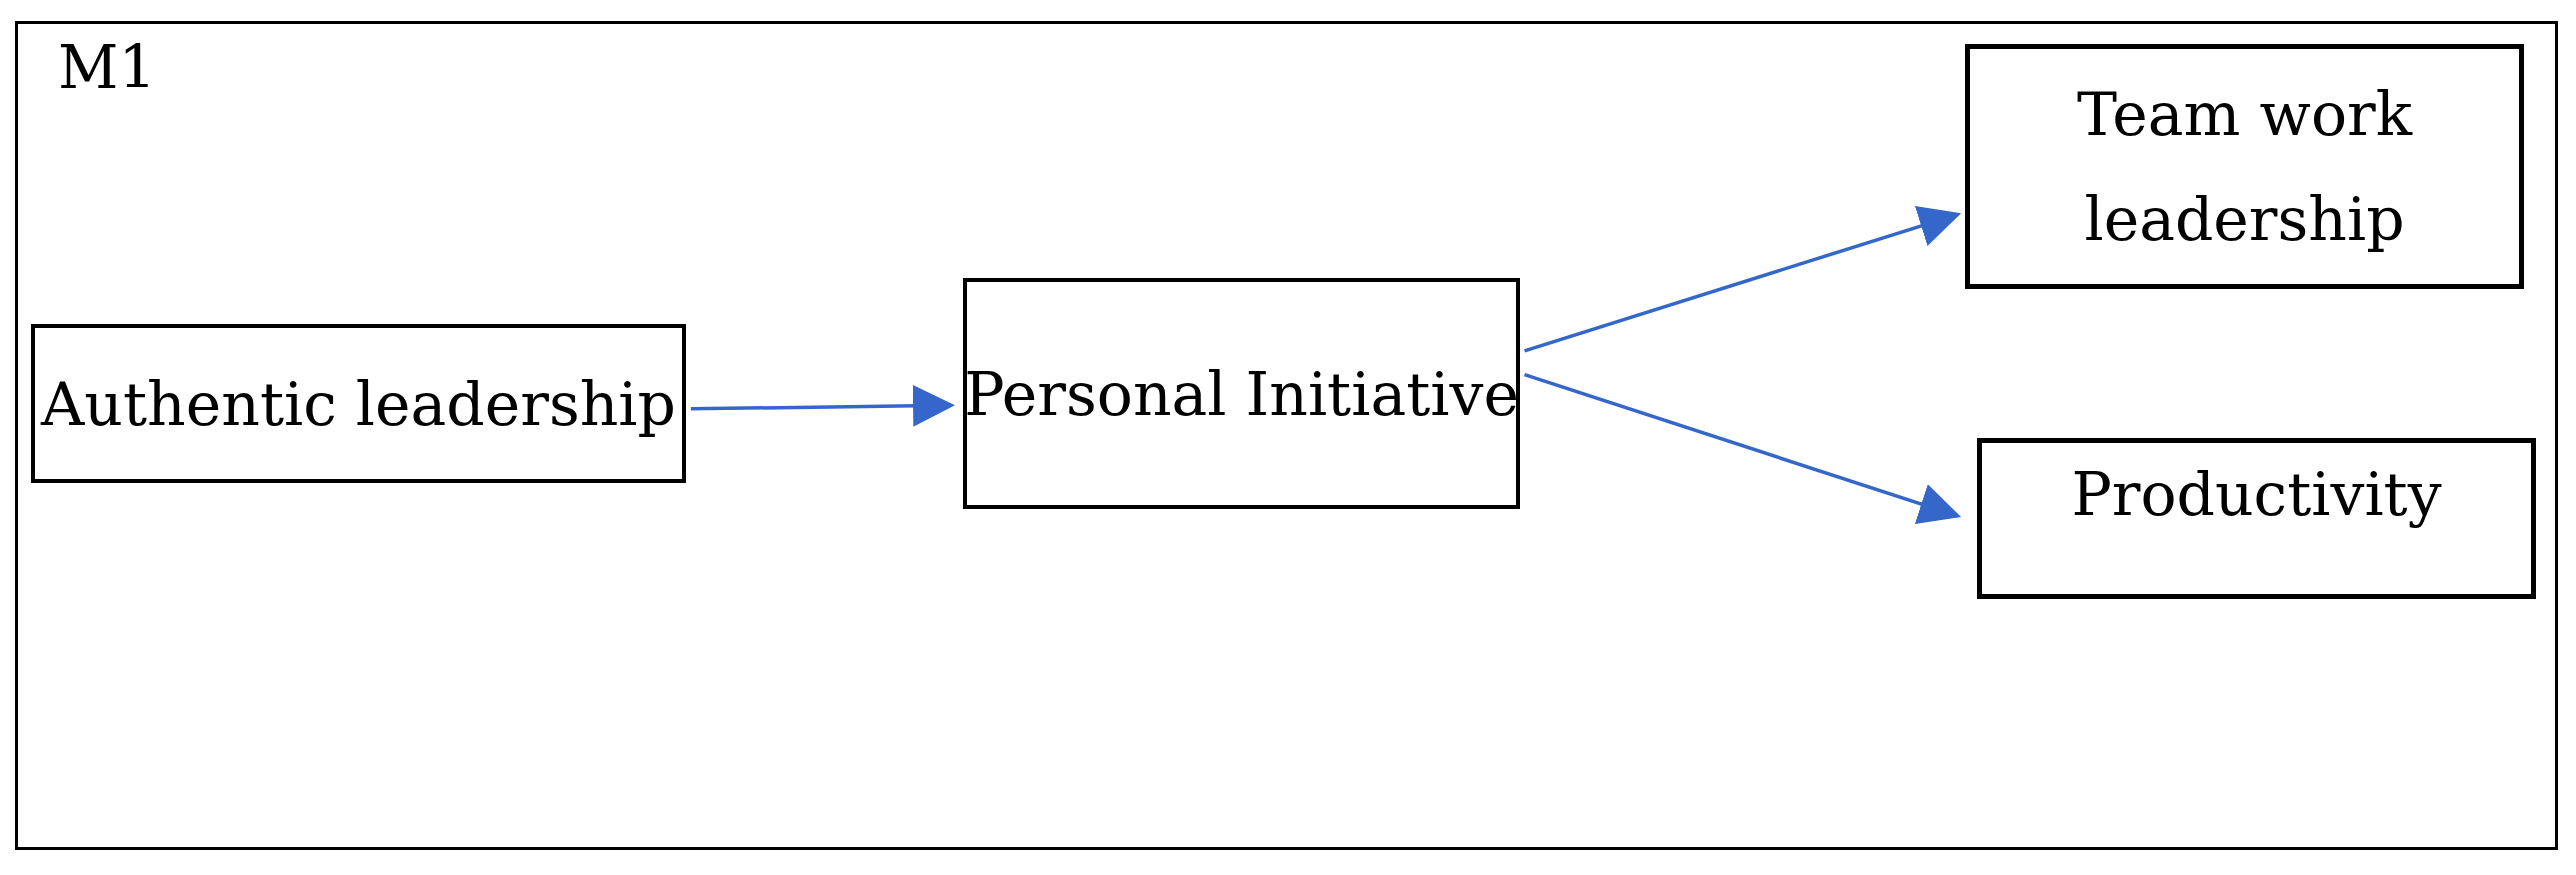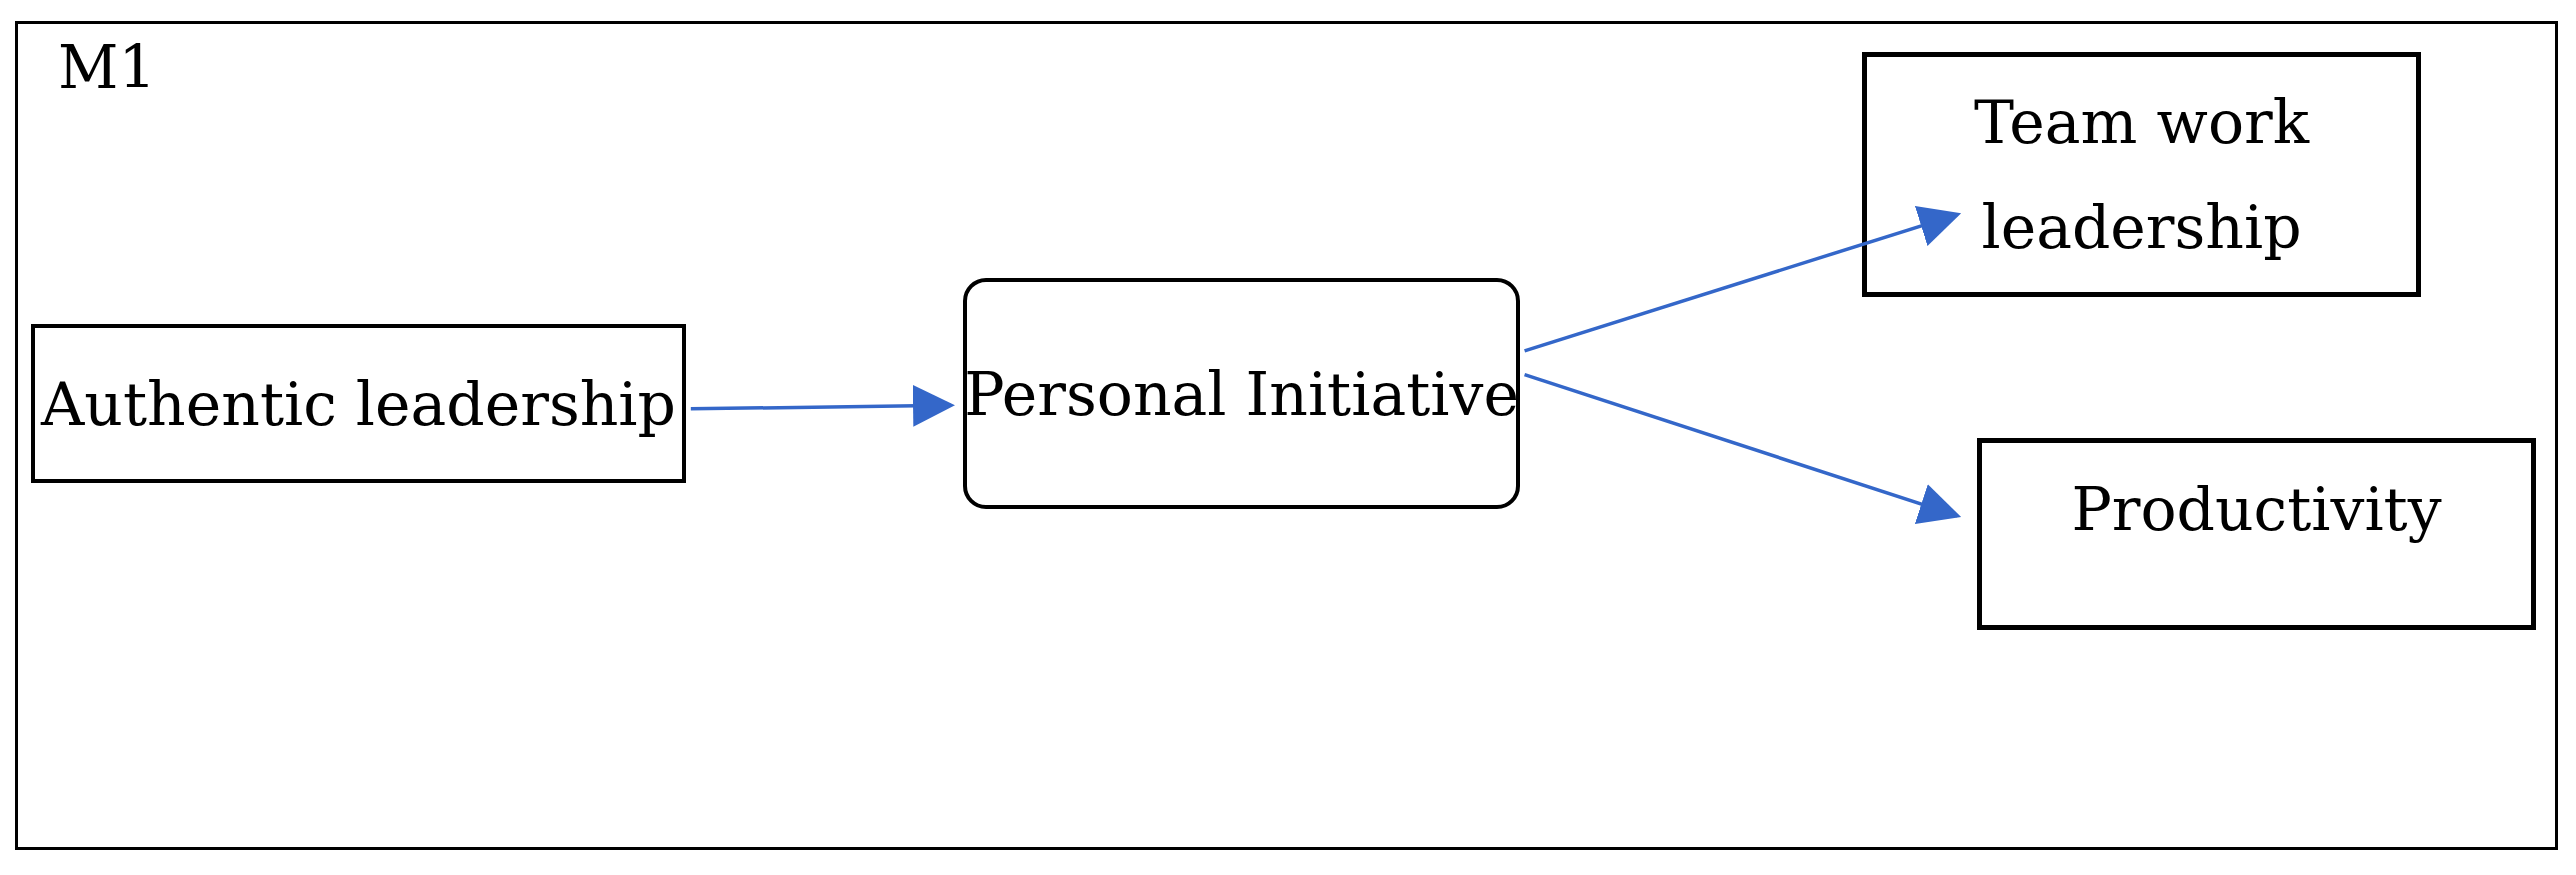--- a/index.html
+++ b/index.html
@@ -30,23 +30,23 @@
     position:absolute;
     border:4.9px solid var(--c-border);
     background:var(--c-background);
     display:flex;flex-direction:column;align-items:center;justify-content:center;
     text-align:center;
     font-size:60px;color:var(--c-text);
     row-gap:45px;
   }
   .node .line{line-height:1.0;white-space:nowrap;}
   .node-authentic{left:31px;top:324px;width:655px;height:159px;}
-  .node-initiative{left:963px;top:278px;width:557px;height:231px;border-radius:23px;}
-  .node-teamwork{left:1862px;top:44px;width:559px;height:245px;border-width:5.6px;margin-top:8px;}
-  .node-productivity{left:1977px;top:438px;width:559px;height:192px;border-width:5.6px;padding-bottom:50px;}
+  .node-initiative{left:963px;top:278px;width:557px;height:231px;}
+  .node-teamwork{left:1965px;top:44px;width:559px;height:245px;border-width:5.6px;}
+  .node-productivity{left:1977px;top:438px;width:559px;height:161px;border-width:5.6px;padding-bottom:50px;}
   .arrows{position:absolute;left:0;top:0;width:2576px;height:875px;pointer-events:none;}
   .arrow-line{stroke:var(--c-arrow);stroke-width:5;fill:none;}
 </style>
 </head>
 <body>
 
 <div class="stage">
 
   <div class="frame"></div>
 

